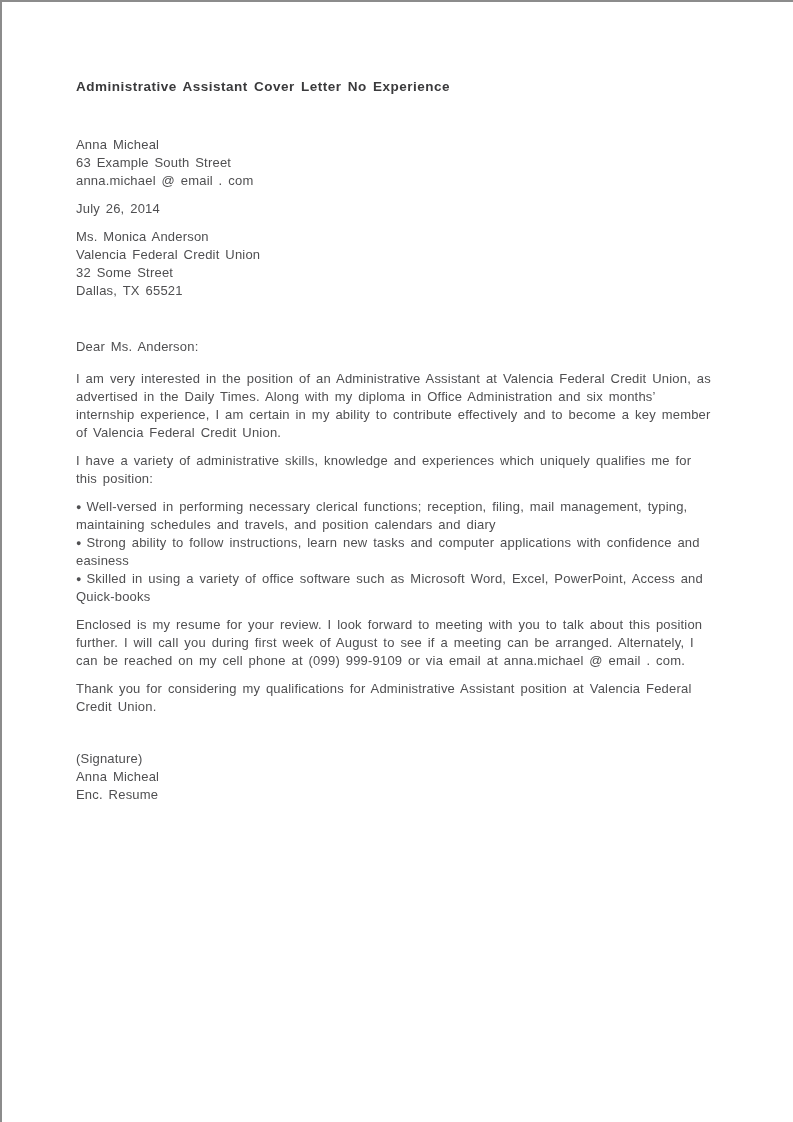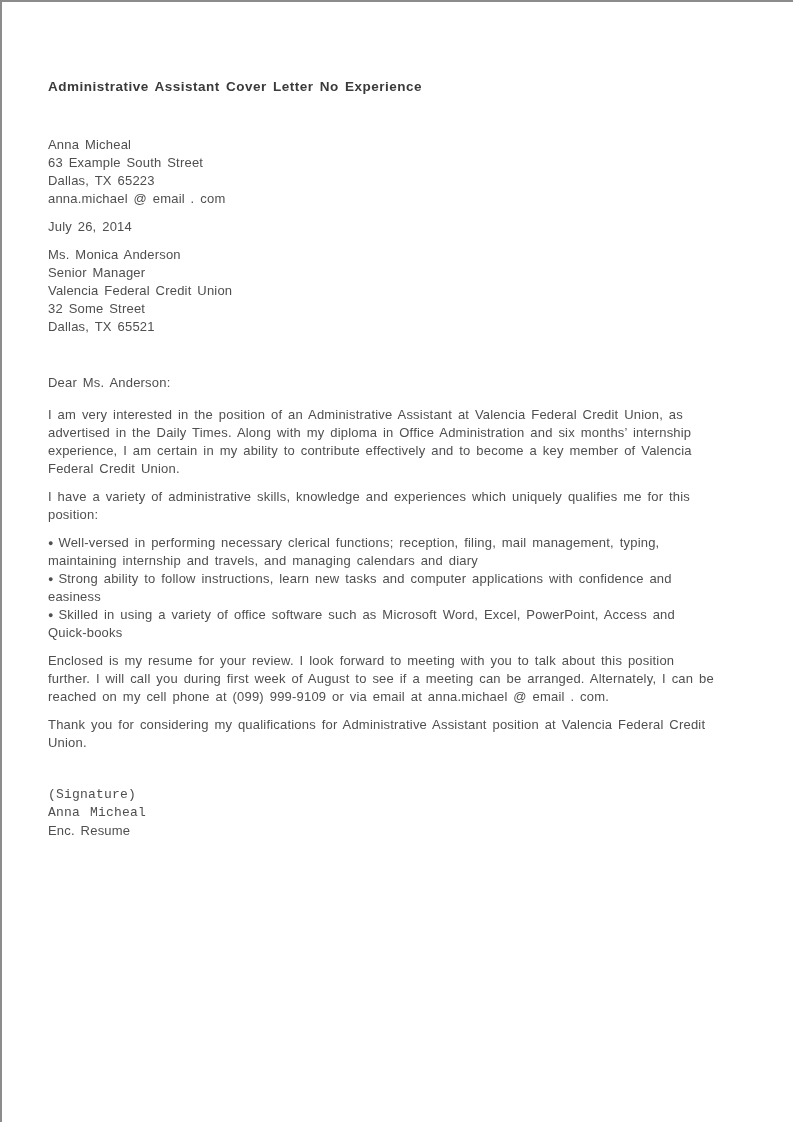--- a/index.html
+++ b/index.html
@@ -12,21 +12,21 @@
     height: 1122px;
     font-family: "Liberation Sans", sans-serif;
   }
   .page {
     box-sizing: border-box;
     width: 793px;
     height: 1122px;
     background: #ffffff;
     border-top: 2px solid #8c8c8c;
     border-left: 2px solid #8c8c8c;
-    padding: 60px 78px 30px 46px;
+    padding: 60px 78px 30px 74px;
     color: #4f4f51;
     font-size: 13px;
     line-height: 18px;
     letter-spacing: 0.2px;
     word-spacing: 2px;
     overflow: hidden;
   }
   .doc-title {
     font-size: 13.5px;
     font-weight: bold;
@@ -44,55 +44,53 @@
   .bullet { margin: 0; }
   .bullet-marker {
     font-size: 9px;
     vertical-align: 1px;
     margin-right: 5px;
     letter-spacing: 0;
   }
   .closing { margin-top: 34px; }
   .closing p { margin: 0; }
   .sig-group { margin-top: 10px; }
-  .sig-group div { line-height: 18px; font-family: Liberation Mono, monospace; }
+  .sig-group div { line-height: 18px; }
   .enclosure { margin-top: 10px; }
 </style>
 </head>
 <body>
 
 <div class="page">
 
   <h1 class="doc-title">Administrative Assistant Cover Letter No Experience</h1>
 
   <div class="addr-block">
     <div>Anna Micheal</div>
     <div>63 Example South Street</div>
-    <div>Dallas, TX 65223</div>
     <div>anna.michael @ email . com</div>
   </div>
 
   <p class="date-line">July 26, 2014</p>
 
   <div class="addr-block">
     <div>Ms. Monica Anderson</div>
-    <div>Senior Manager</div>
     <div>Valencia Federal Credit Union</div>
     <div>32 Some Street</div>
     <div>Dallas, TX 65521</div>
   </div>
 
   <p class="salutation">Dear Ms. Anderson:</p>
 
   <p class="para">I am very interested in the position of an Administrative Assistant at Valencia Federal Credit Union, as advertised in the Daily Times. Along with my diploma in Office Administration and six months’ internship experience, I am certain in my ability to contribute effectively and to become a key member of Valencia Federal Credit Union.</p>
 
   <p class="para">I have a variety of administrative skills, knowledge and experiences which uniquely qualifies me for this position:</p>
 
   <div class="bullets">
-    <p class="bullet"><span class="bullet-marker">●</span><span>Well-versed in performing necessary clerical functions; reception, filing, mail management, typing, maintaining internship and travels, and managing calendars and diary</span></p>
+    <p class="bullet"><span class="bullet-marker">●</span><span>Well-versed in performing necessary clerical functions; reception, filing, mail management, typing, maintaining schedules and travels, and position calendars and diary</span></p>
     <p class="bullet"><span class="bullet-marker">●</span><span>Strong ability to follow instructions, learn new tasks and computer applications with confidence and easiness</span></p>
     <p class="bullet"><span class="bullet-marker">●</span><span>Skilled in using a variety of office software such as Microsoft Word, Excel, PowerPoint, Access and Quick-books</span></p>
   </div>
 
   <p class="para">Enclosed is my resume for your review. I look forward to meeting with you to talk about this position further. I will call you during first week of August to see if a meeting can be arranged. Alternately, I can be reached on my cell phone at (099) 999-9109 or via email at anna.michael @ email . com.</p>
 
   <p class="para">Thank you for considering my qualifications for Administrative Assistant position at Valencia Federal Credit Union.</p>
 
   <div class="closing">
     <div class="sig-group">

